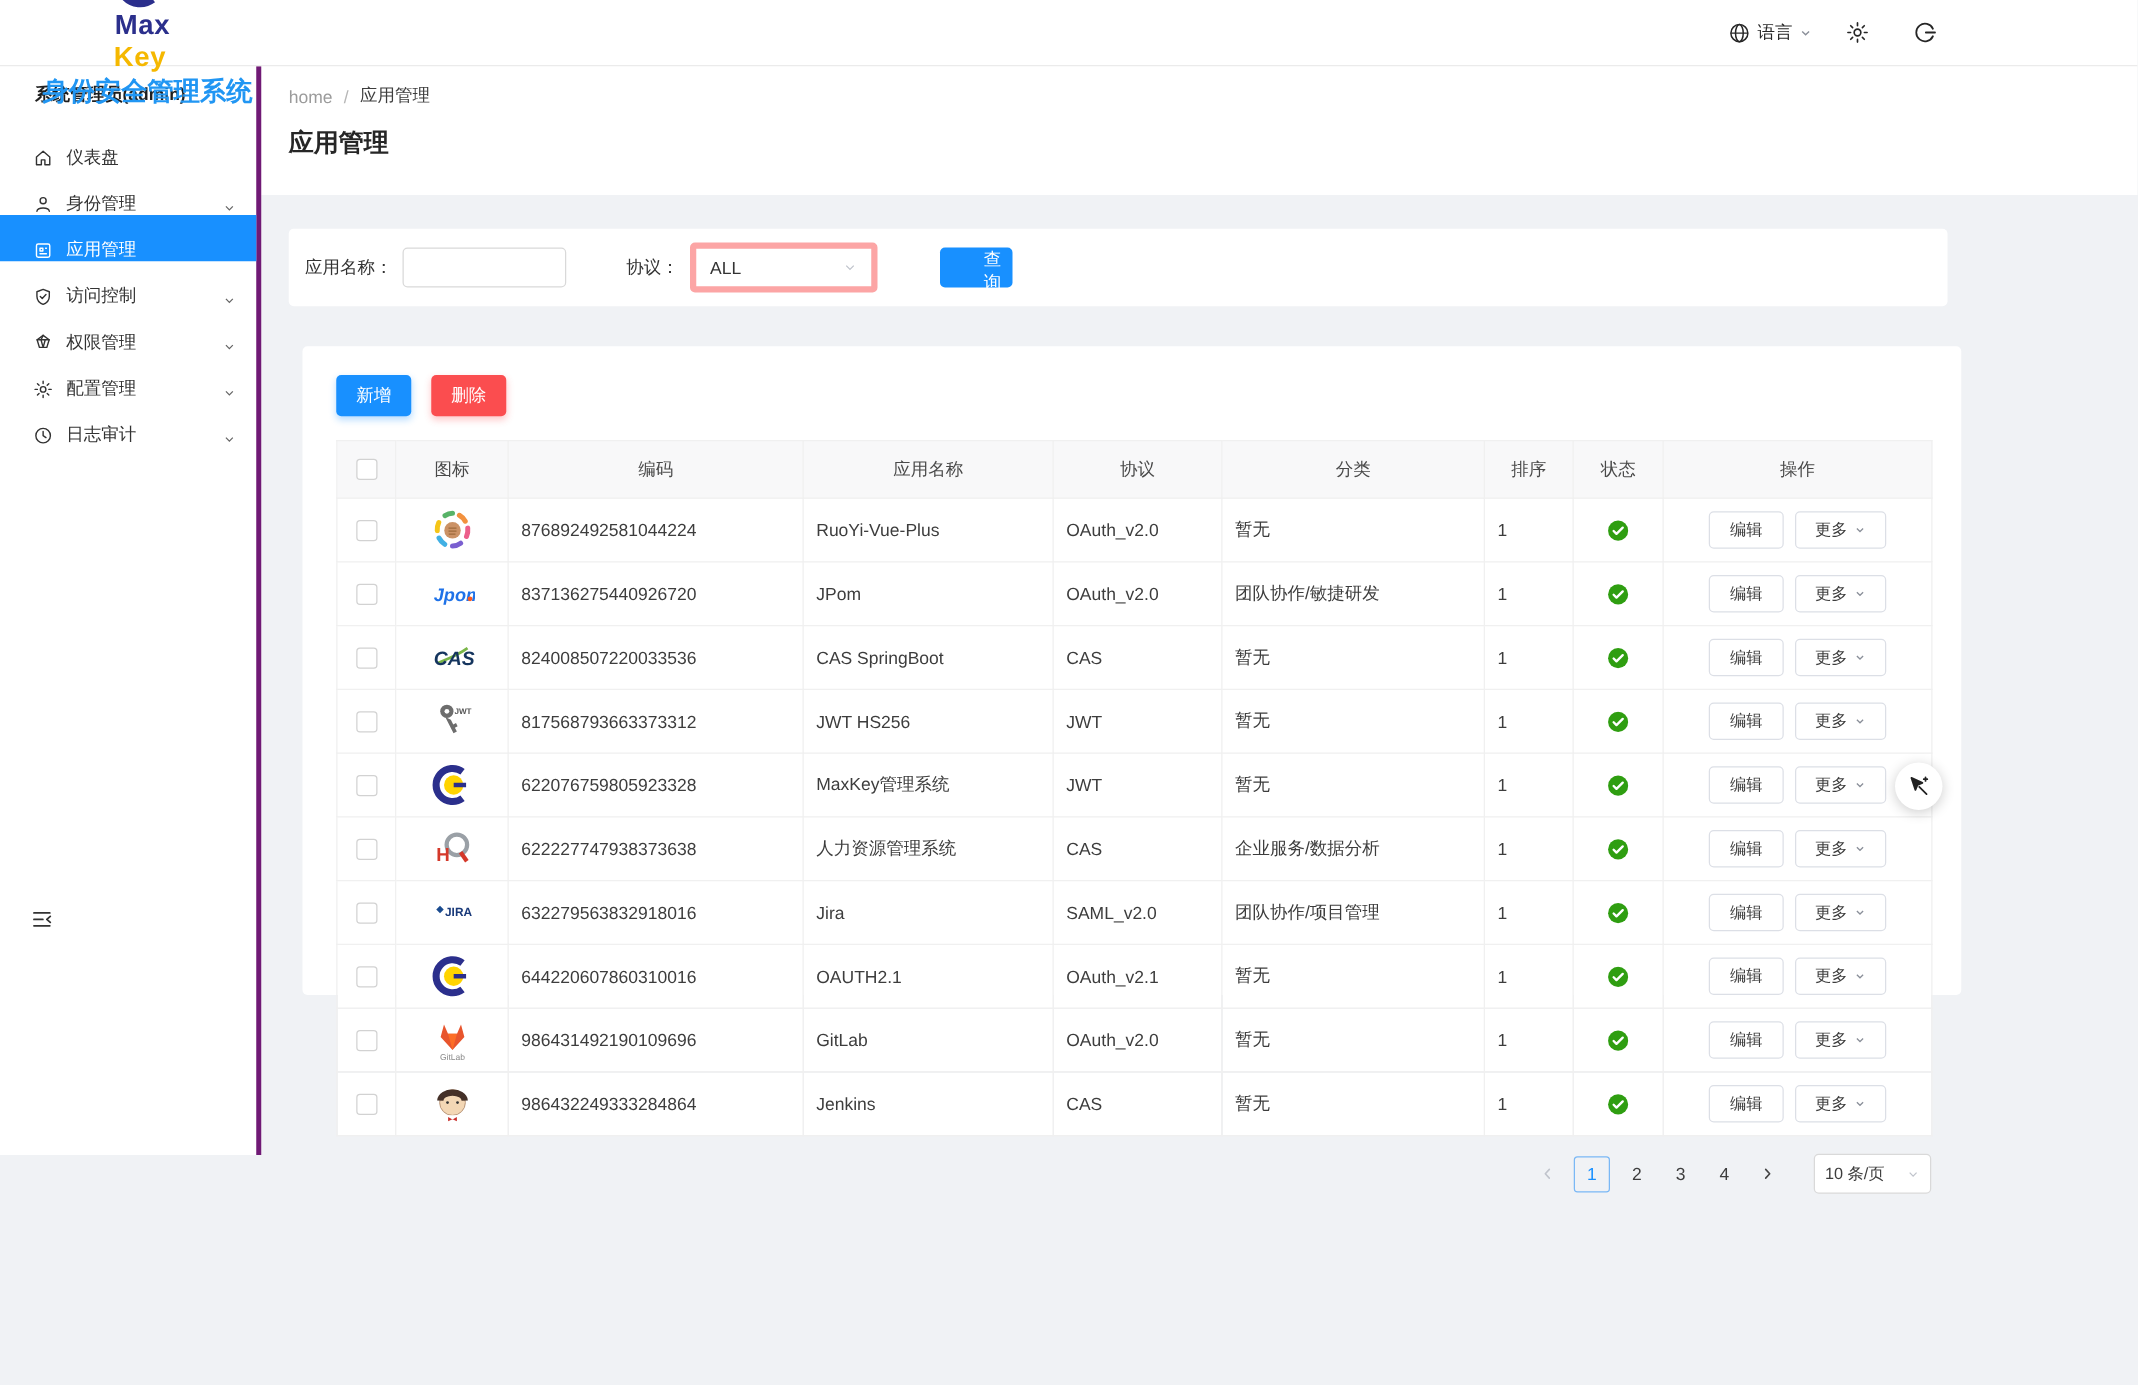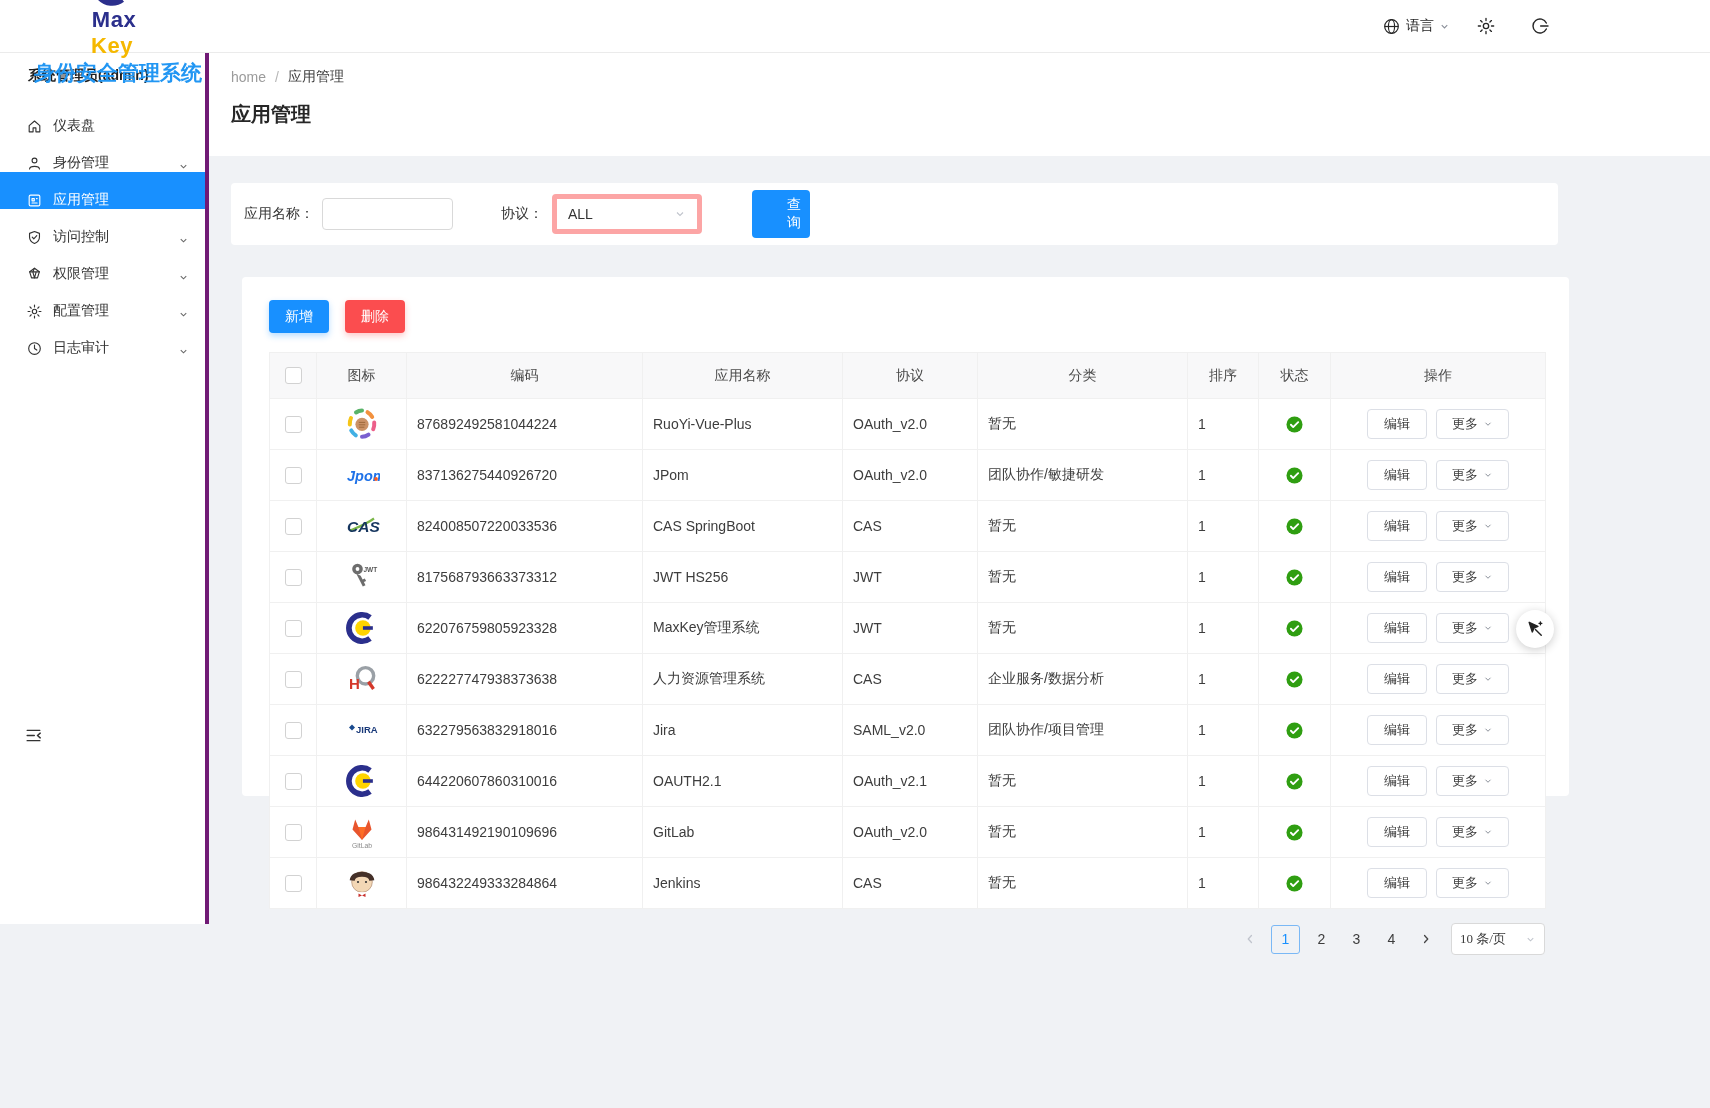--- a/index.html
+++ b/index.html
@@ -44,21 +44,21 @@
     border-radius:4px;display:flex;align-items:center;}
   .f-label{font-size:14px;color:#333;}
   .f-label.first{margin-left:13px;}
   .f-input{width:113px;height:30px;border:1px solid #d9d9d9;border-radius:4px;margin-left:8px;
     font-size:14px;padding:0 8px;outline:none;}
   .f-label.proto{margin-left:48px;}
   .f-select{margin-left:9px;width:118px;height:30px;border:5px solid #fca5a5;border-radius:4px;
     display:flex;align-items:center;justify-content:space-between;padding:0 11px;font-size:14px;
     color:#333;cursor:pointer;background:#fff;}
   .f-select .chev{color:#c0c4cc;display:flex;}
-  .search-btn{margin-left:50px;width:58px;height:48px;background:#1890ff;color:#fff;border:none;
+  .search-btn{margin-left:50px;width:58px;height:32px;background:#1890ff;color:#fff;border:none;
     border-radius:4px;font-size:14px;cursor:pointer;padding-left:32px;}
   
   .table-card{position:absolute;left:36px;top:225px;width:1327px;height:519px;background:#fff;
     border-radius:4px;box-sizing:border-box;}
   .toolbar{padding:23px 0 0 27px;display:flex;gap:16px;}
   .btn-add{width:60px;height:33px;background:#1890ff;color:#fff;border:none;border-radius:4px;
     font-size:14px;cursor:pointer;box-shadow:0 3px 6px rgba(24,144,255,.3);}
   .btn-del{width:60px;height:33px;background:#fb4d4f;color:#fff;border:none;border-radius:4px;
     font-size:14px;cursor:pointer;box-shadow:0 3px 6px rgba(251,77,79,.3);}
   table{margin:19px 24px 0 27px;border-collapse:collapse;width:1276px;table-layout:fixed;
@@ -76,23 +76,23 @@
   .mini-btn.edit{width:60px;}
   .mini-btn.more{width:73px;gap:5px;}
   .mini-btn .chev{color:#8a8f99;display:flex;}
   
   .pagination{margin:14px 24px 0 0;display:flex;justify-content:flex-end;align-items:center;
     gap:8px;font-size:14px;color:#3d3d3d;}
   .pg-arrow{width:26px;height:28px;display:flex;align-items:center;justify-content:center;cursor:pointer;}
   .page-num{min-width:27px;height:27px;display:flex;align-items:center;justify-content:center;
     cursor:pointer;border-radius:3px;}
   .page-num.active{border:1px solid #7ab8f5;color:#1890ff;}
-  .size-select{margin-left:4px;width:76px;height:30px;border:1px solid #d9d9d9;border-radius:4px;
+  .size-select{margin-left:16px;width:76px;height:30px;border:1px solid #d9d9d9;border-radius:4px;
     display:flex;align-items:center;justify-content:space-between;padding:0 8px;font-size:13px;
-    color:#3d3d3d;cursor:pointer;background:#fff;font-family:Liberation Serif, serif;}
+    color:#3d3d3d;cursor:pointer;background:#fff;}
   .size-select .chev{color:#c0c4cc;display:flex;}
   
   .assistant{position:absolute;left:1516px;top:610px;width:38px;height:38px;border-radius:50%;
     background:#fff;box-shadow:0 2px 10px rgba(0,0,0,.2);display:flex;align-items:center;
     justify-content:center;z-index:20;cursor:pointer;}
 </style>
 </head>
 <body>
 
 <header class="topbar">

